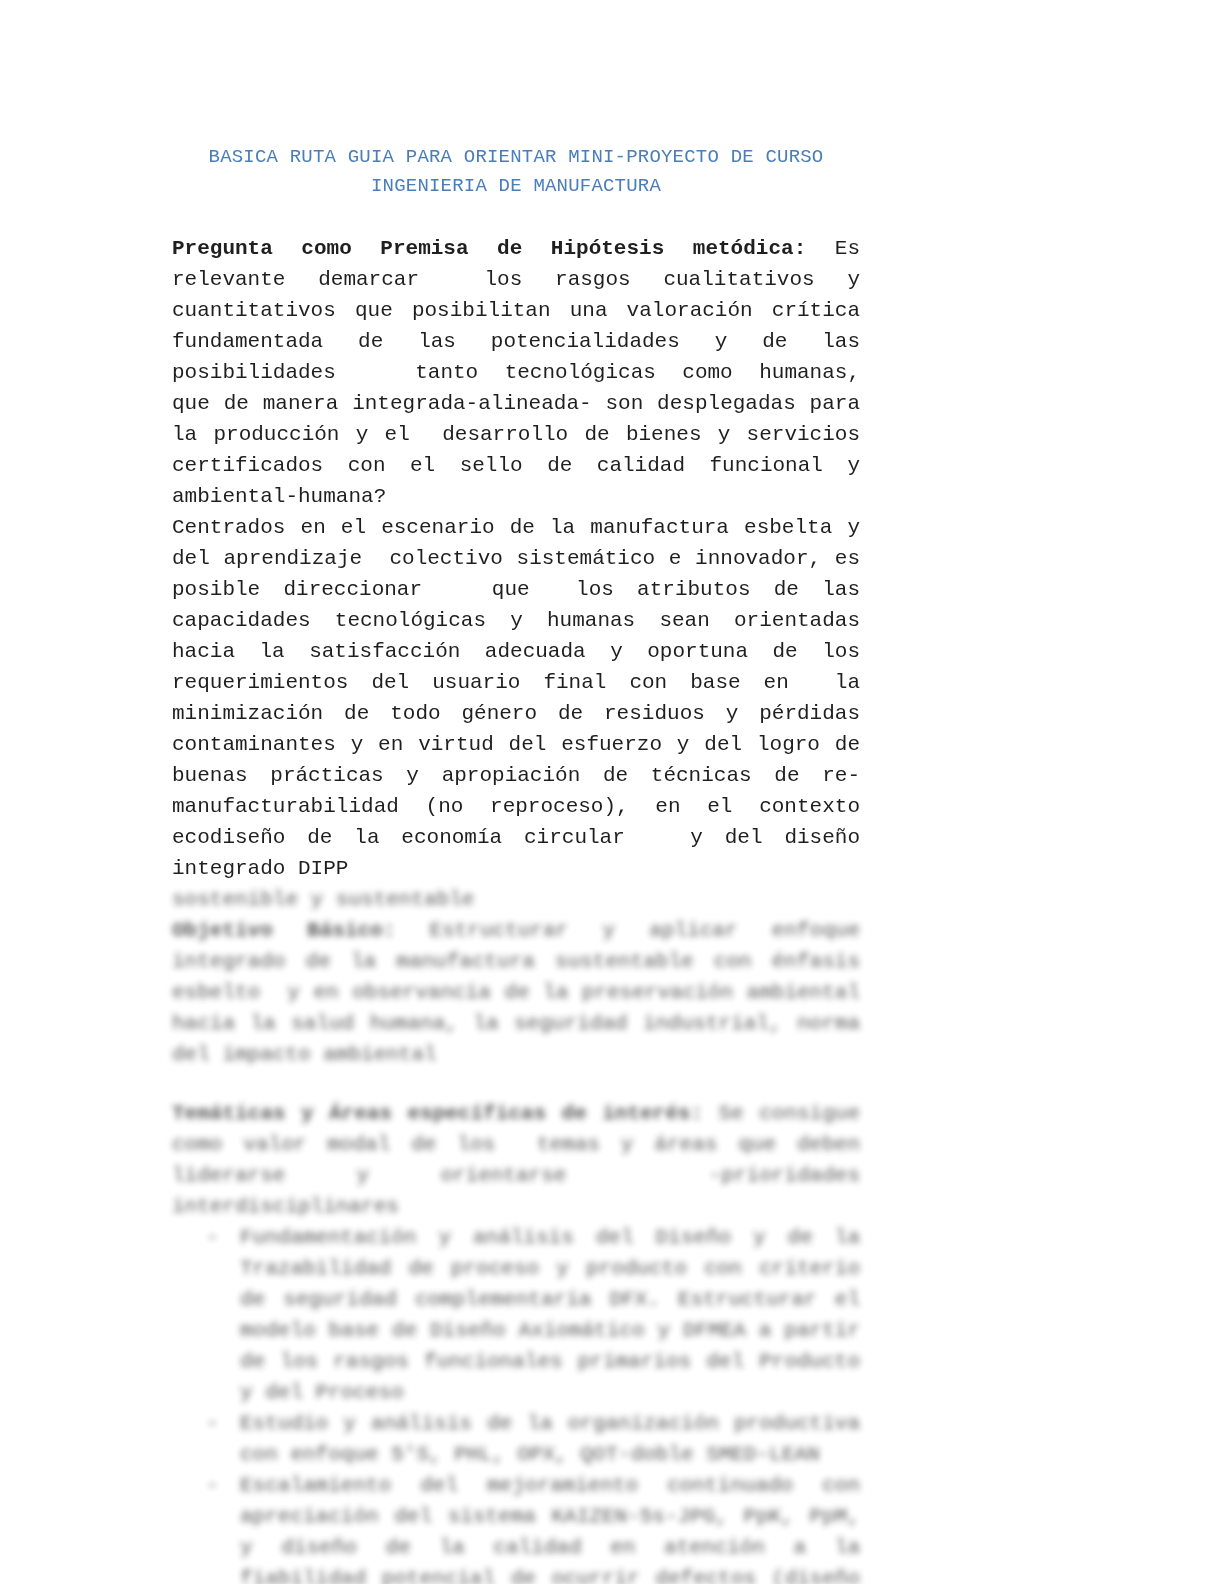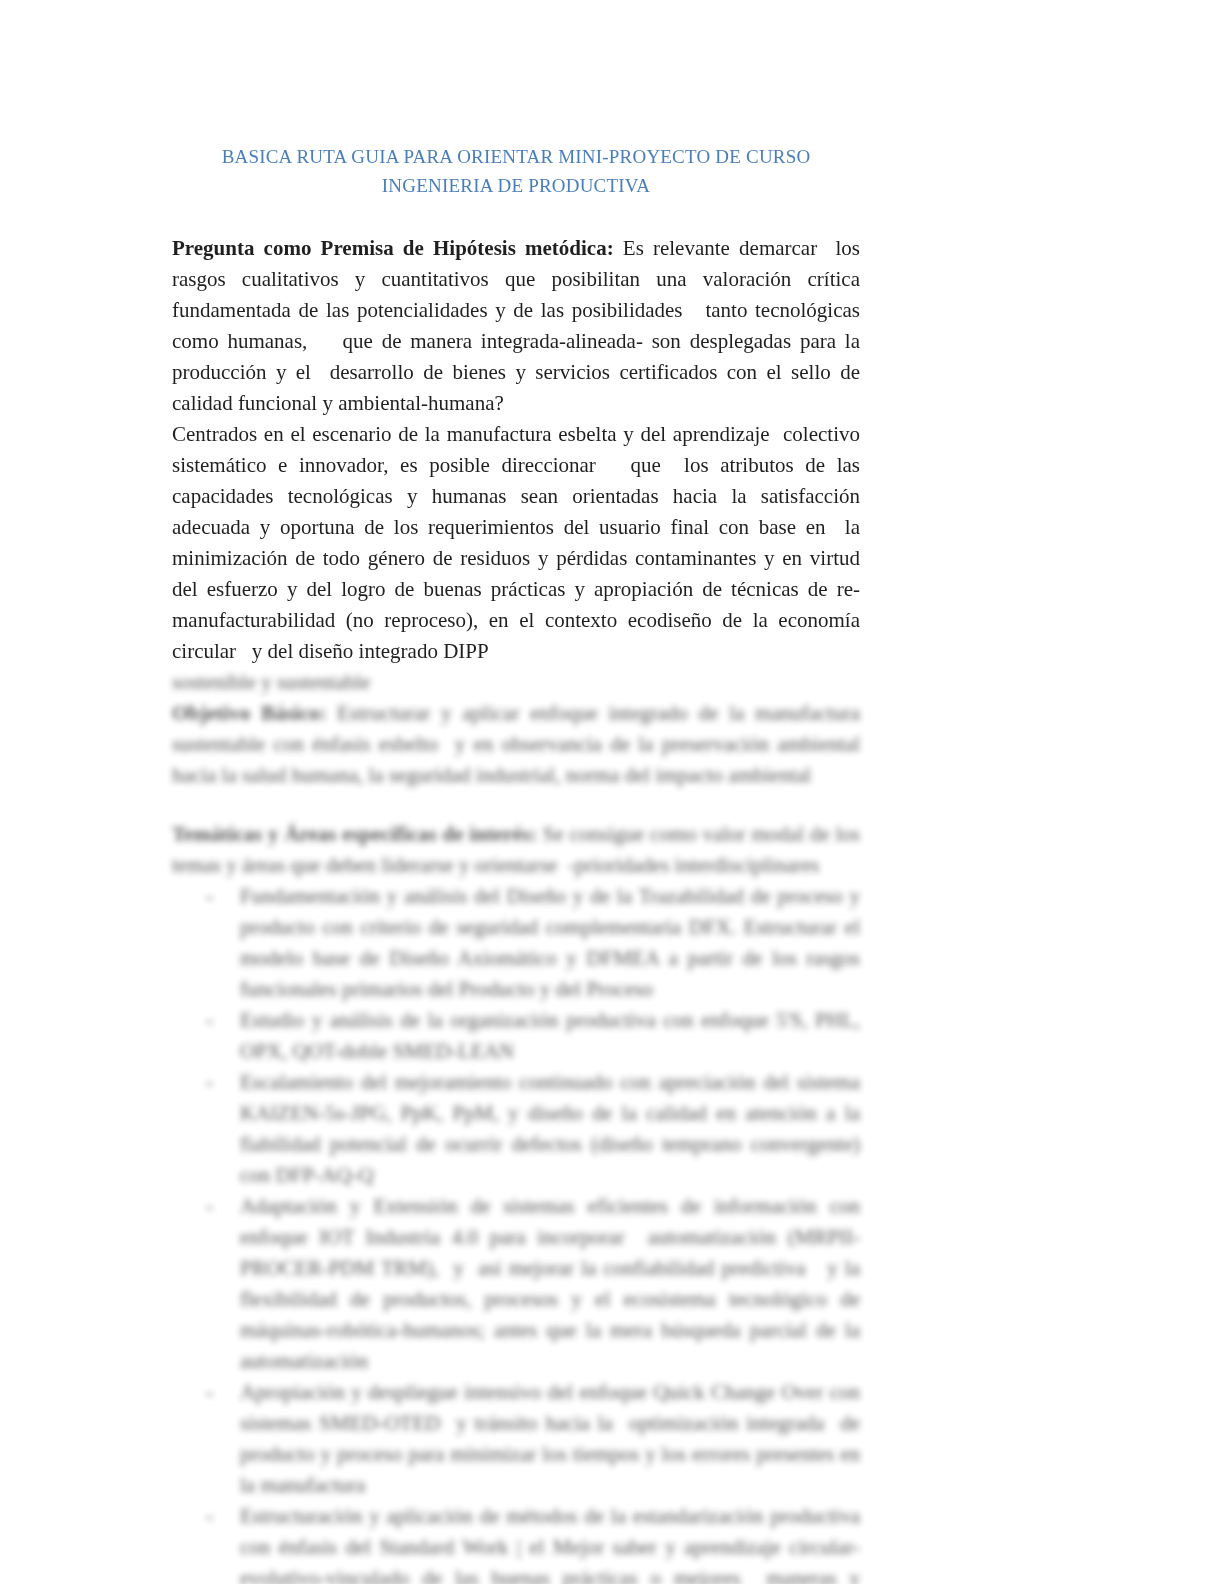--- a/index.html
+++ b/index.html
@@ -1,21 +1,21 @@
 <!DOCTYPE html>
 <html><head>
 <meta charset="utf-8">
 <style>
   html, body { margin: 0; padding: 0; background: #ffffff; }
   .page {
     position: relative;
     width: 1032px;
     height: 1584px;
     background: #ffffff;
-    font-family: Liberation Serif, serif;
+    font-family: Liberation Mono, monospace;
     overflow: hidden;
     box-sizing: border-box;
     padding: 143px 172px 0 172px;
   }
   .title-block {
     text-align: center;
     font-size: 19px;
     line-height: 28.5px;
     letter-spacing: 0.2px;
     color: #4a7ebb;
@@ -52,21 +52,21 @@
     top: 0;
   }
 </style>
 </head>
 <body>
 
 <div class="page">
 
   <div class="title-block">
     <div>BASICA RUTA GUIA PARA ORIENTAR MINI-PROYECTO DE CURSO</div>
-    <div>INGENIERIA DE PRODUCTIVA</div>
+    <div>INGENIERIA DE MANUFACTURA</div>
   </div>
 
   <div class="content">
 
     <p class="para"><span class="b">Pregunta como Premisa de Hipótesis metódica:</span><span> Es relevante demarcar  los rasgos cualitativos y cuantitativos que posibilitan una valoración crítica  fundamentada de las potencialidades y de las posibilidades   tanto tecnológicas como humanas,    que de manera integrada-alineada- son desplegadas para la producción y el  desarrollo de bienes y servicios certificados con el sello de calidad funcional y ambiental-humana?</span></p>
 
     <p class="para"><span>Centrados en el escenario de la manufactura esbelta y del aprendizaje  colectivo sistemático e innovador, es posible direccionar   que  los atributos de las capacidades tecnológicas y humanas sean orientadas hacia la satisfacción adecuada y oportuna de los requerimientos del usuario final con base en  la minimización de todo género de residuos y pérdidas contaminantes y en virtud del esfuerzo y del logro de buenas prácticas y apropiación de técnicas de re-manufacturabilidad (no reproceso), en el contexto ecodiseño de la economía circular   y del diseño integrado DIPP</span></p>
 
     <p class="para blurred">sostenible y sustentable</p>
 

